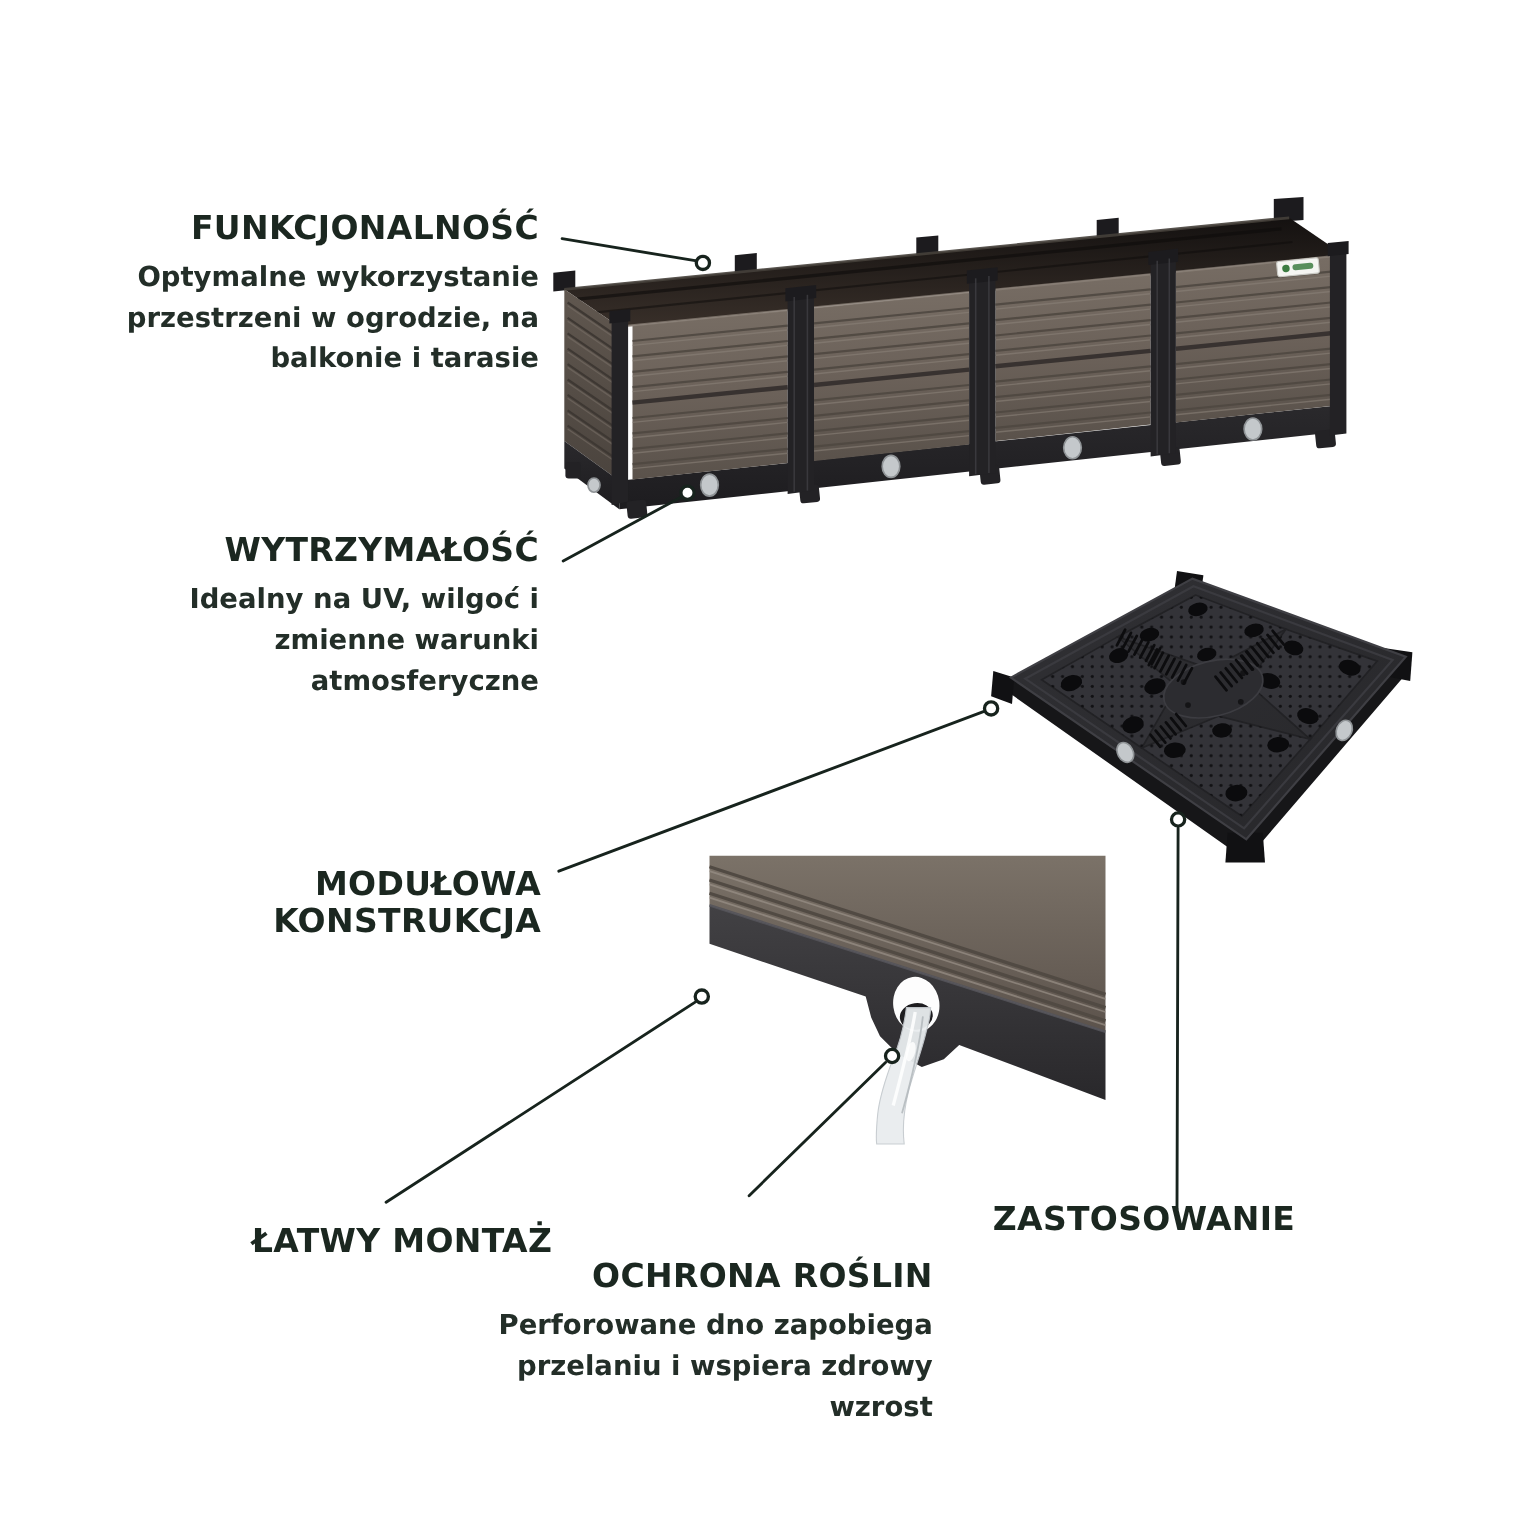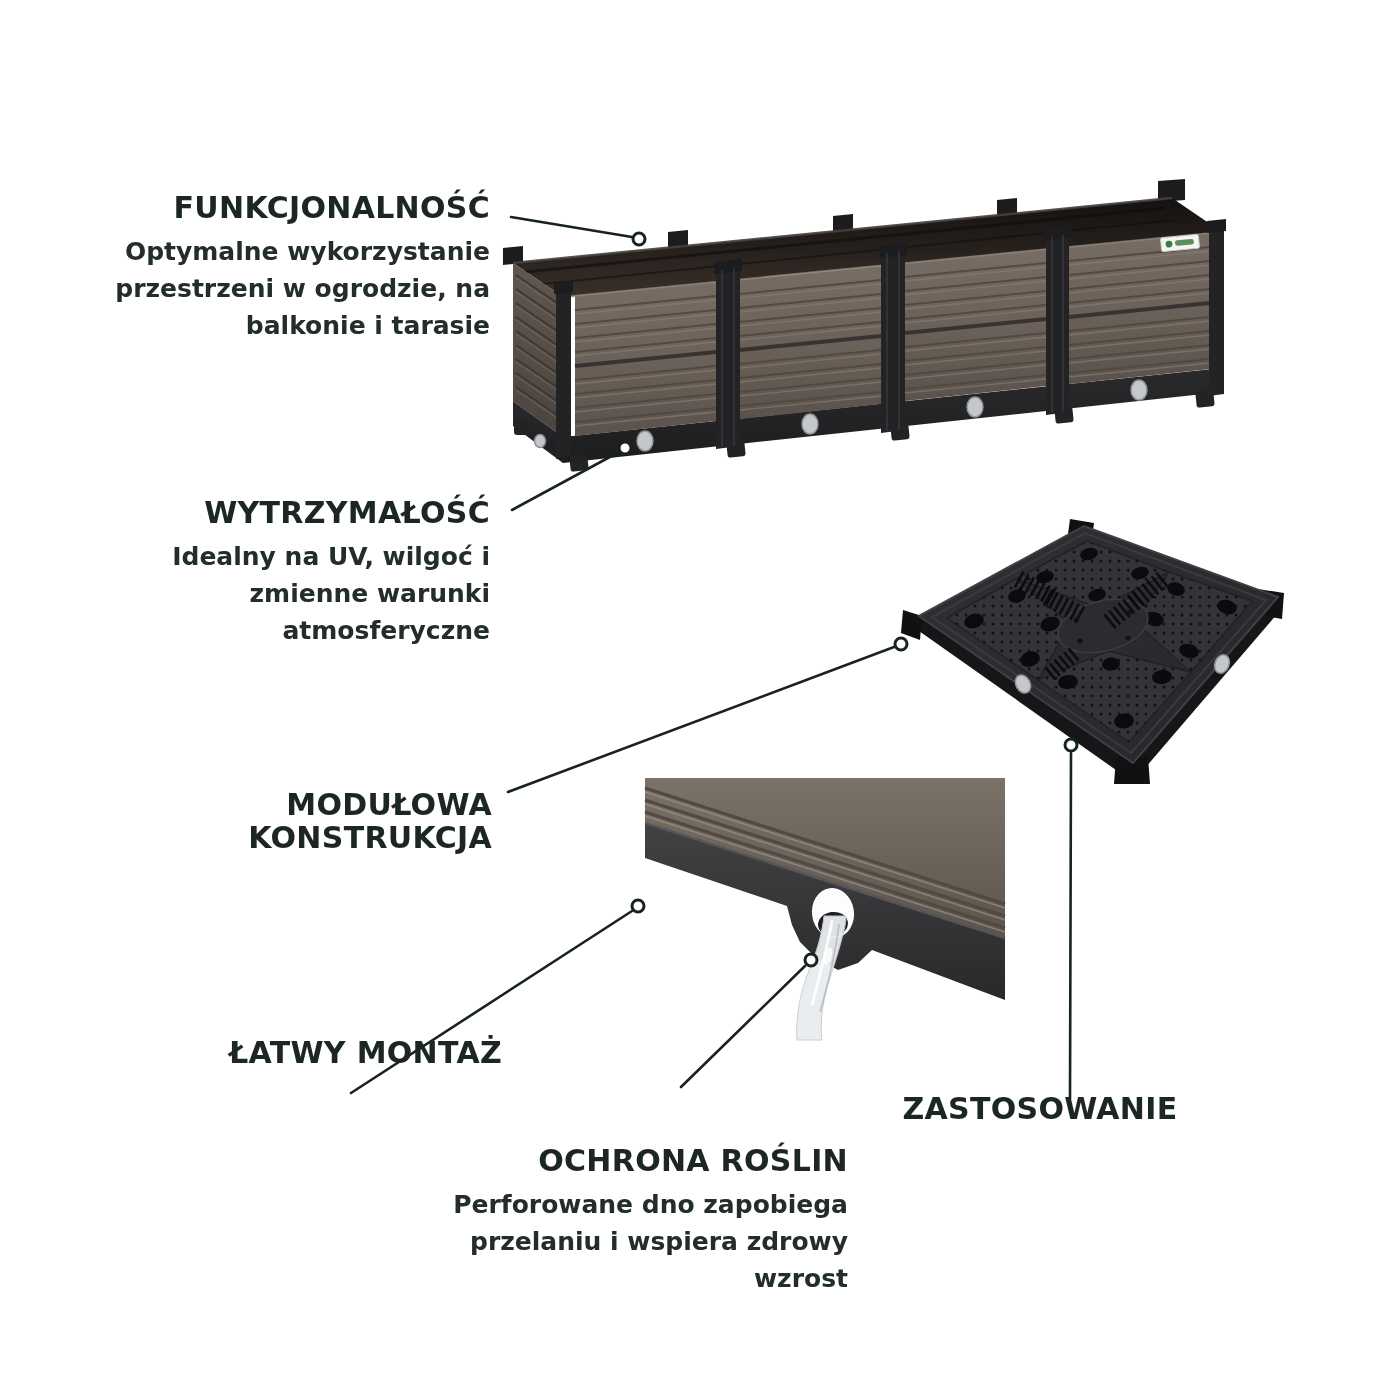--- a/index.html
+++ b/index.html
@@ -16,23 +16,23 @@
   .feature{position:absolute;text-align:right;}
   .feature h2{
     margin:0;font-size:30px;line-height:33px;font-weight:bold;letter-spacing:.3px;
     color:var(--heading);white-space:pre-line;
   }
   .feature p{
     margin:9px 0 0;font-size:25px;line-height:37px;font-weight:700;
     color:var(--body-text);white-space:pre-line;
   }
   .f-funkcjonalnosc{top:191px;right:910px;width:380px;}
-  .f-wytrzymalosc{top:496px;right:910px;width:380px;}
+  .f-wytrzymalosc{top:484px;right:910px;width:380px;}
   .f-modulowa{top:788px;right:908px;width:420px;}
-  .f-latwy{top:1036px;right:898px;width:380px;}
+  .f-latwy{top:1112px;right:898px;width:380px;}
   .f-ochrona{top:1144px;right:552px;width:400px;}
   .f-zastosowanie{top:1092px;right:160px;width:400px;text-align:center;}
   
   .connector line{stroke:var(--line);stroke-width:2.6;stroke-linecap:round;}
   .connector circle{fill:#ffffff;stroke:var(--line);stroke-width:3;}
   .plastic{fill:var(--plastic);}
   .cap{fill:#1c1b1e;}
   .clip{fill:var(--clip);stroke:#8f9396;stroke-width:1.5;}
   .hole{fill:#0b0b0d;}
   .qpanel{fill:var(--plate-panel);stroke:#222225;stroke-width:1.5;}

